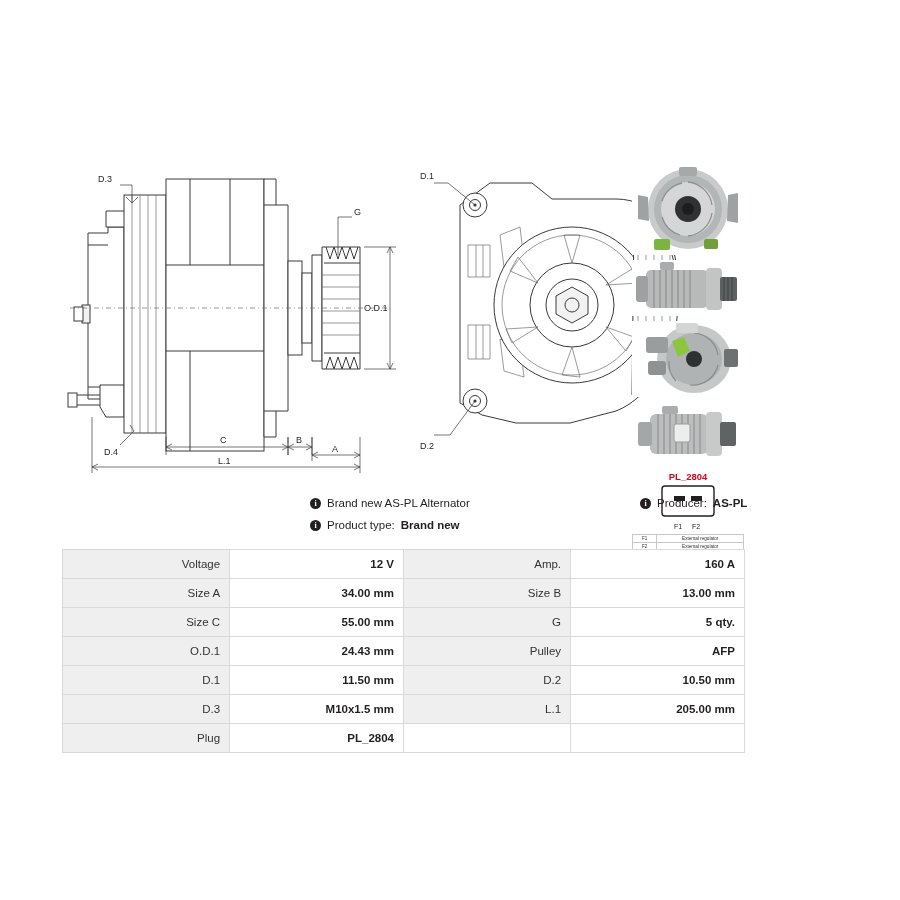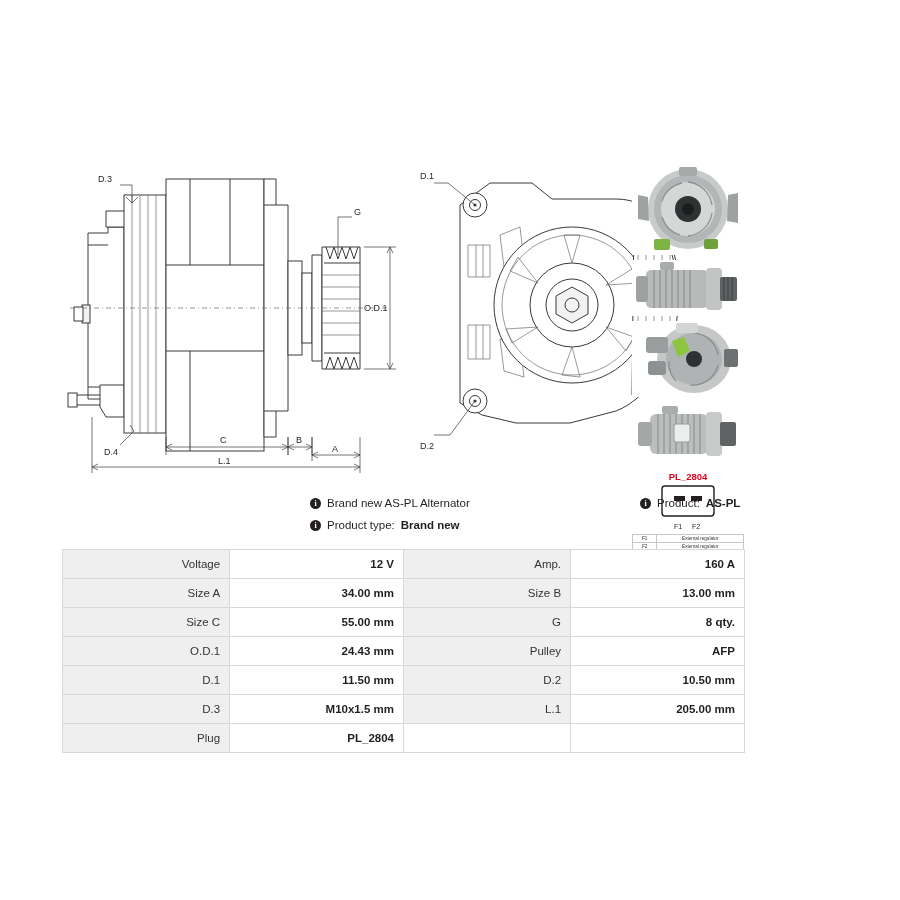--- a/index.html
+++ b/index.html
@@ -366,21 +366,21 @@
       <div class="info-line">
         <span class="icon-i">i</span>
         <span class="txt">Product type:</span>
         <span class="txt b">Brand new</span>
       </div>
     </div>
 
     <div class="info-col c3">
       <div class="info-line">
         <span class="icon-i">i</span>
-        <span class="txt">Product:</span>
+        <span class="txt">Producer:</span>
         <span class="txt b">AS-PL</span>
       </div>
       <div class="aspl-logo">
         <div class="aspl-mark">AS</div>
         <div class="aspl-sub">Alternators, Starters &amp; Parts</div>
       </div>
     </div>
   </div>
 
   <table class="specs">
@@ -394,21 +394,21 @@
       <tr>
         <td class="k">Size A</td>
         <td class="v">34.00 mm</td>
         <td class="k">Size B</td>
         <td class="v">13.00 mm</td>
       </tr>
       <tr>
         <td class="k">Size C</td>
         <td class="v">55.00 mm</td>
         <td class="k">G</td>
-        <td class="v">8 qty.</td>
+        <td class="v">5 qty.</td>
       </tr>
       <tr>
         <td class="k">O.D.1</td>
         <td class="v">24.43 mm</td>
         <td class="k">Pulley</td>
         <td class="v">AFP</td>
       </tr>
       <tr>
         <td class="k">D.1</td>
         <td class="v">11.50 mm</td>

